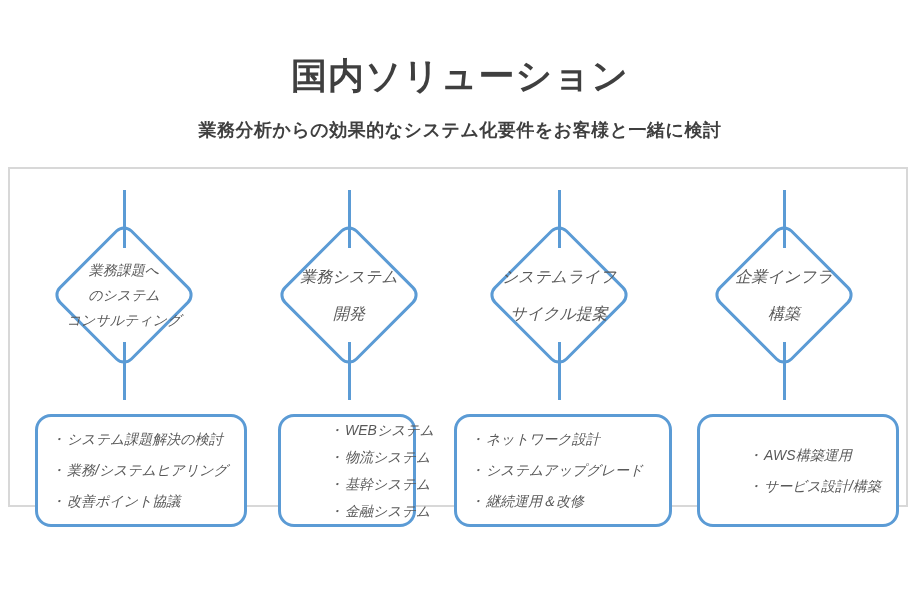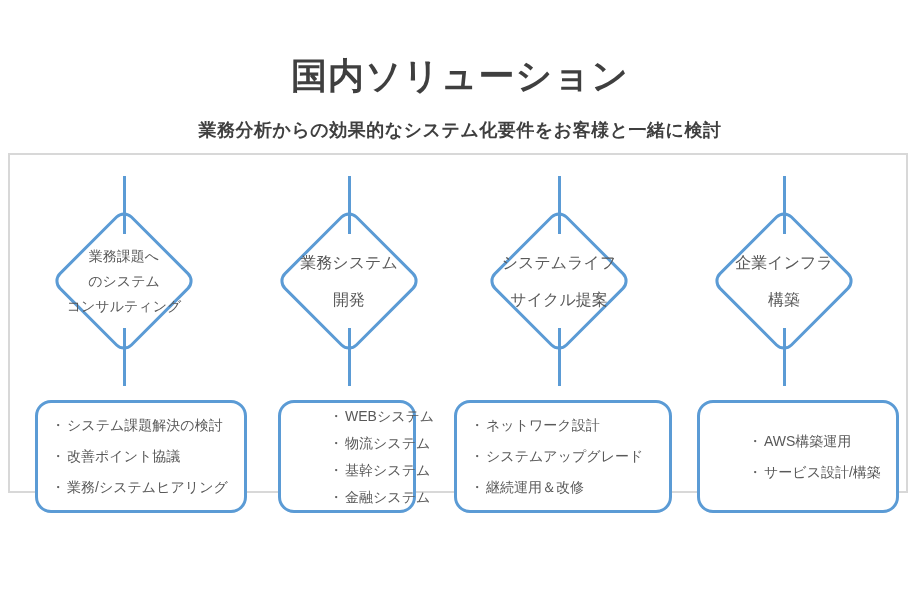--- a/index.html
+++ b/index.html
@@ -17,22 +17,22 @@
   .header{position:absolute;left:0;top:0;width:920px;text-align:center;}
   .page-title{
     margin:0;padding-top:52px;font-size:36px;font-weight:bold;
     color:var(--title-gray);letter-spacing:1px;
   }
   .page-subtitle{
     margin:0;padding-top:17px;font-size:18px;font-weight:bold;
     color:var(--title-gray);letter-spacing:0.5px;
   }
   .panel{
-    position:absolute;left:8px;top:153px;width:900px;height:340px;
-    border:2px solid var(--panel-border);background:#ffffff;box-sizing:border-box;
+    position:absolute;left:8px;top:167px;width:900px;height:340px;
+    border:2px solid var(--panel-border);background:#ffffff;box-sizing:border-box;font-style:italic;
   }
   .connector{
     position:absolute;width:3px;height:58px;background:var(--accent);
   }
   .diamond{
     position:absolute;width:104px;height:104px;box-sizing:border-box;
     border:3px solid var(--accent);border-radius:12px;background:transparent;
     transform:rotate(45deg);
   }
   .diamond-label{
@@ -67,22 +67,22 @@
     <div class="connector" style="left: 112.5px; top: 21px;"></div>
     <div class="diamond" style="left: 62px; top: 74px;"></div>
     <div class="diamond-label three-lines" style="left: 19px; top: 74px;">
       <div class="diamond-label-line">業務課題へ</div>
       <div class="diamond-label-line">のシステム</div>
       <div class="diamond-label-line">コンサルティング</div>
     </div>
     <div class="connector" style="left: 112.5px; top: 173px;"></div>
     <div class="detail-box items-3" style="left: 25px; width: 212px;">
       <div class="detail-item"><span class="bullet">・</span><span>システム課題解決の検討</span></div>
+      <div class="detail-item"><span class="bullet">・</span><span>業務/システムヒアリング</span></div>
       <div class="detail-item"><span class="bullet">・</span><span>改善ポイント協議</span></div>
-      <div class="detail-item"><span class="bullet">・</span><span>業務/システムヒアリング</span></div>
     </div>
     <div class="connector" style="left: 337.5px; top: 21px;"></div>
     <div class="diamond" style="left: 287px; top: 74px;"></div>
     <div class="diamond-label two-lines" style="left: 244px; top: 74px;">
       <div class="diamond-label-line">業務システム</div>
       <div class="diamond-label-line">開発</div>
     </div>
     <div class="connector" style="left: 337.5px; top: 173px;"></div>
     <div class="detail-box items-4" style="left: 268px; width: 138px; padding-left: 48px;">
       <div class="detail-item"><span class="bullet">・</span><span>WEBシステム</span></div>

